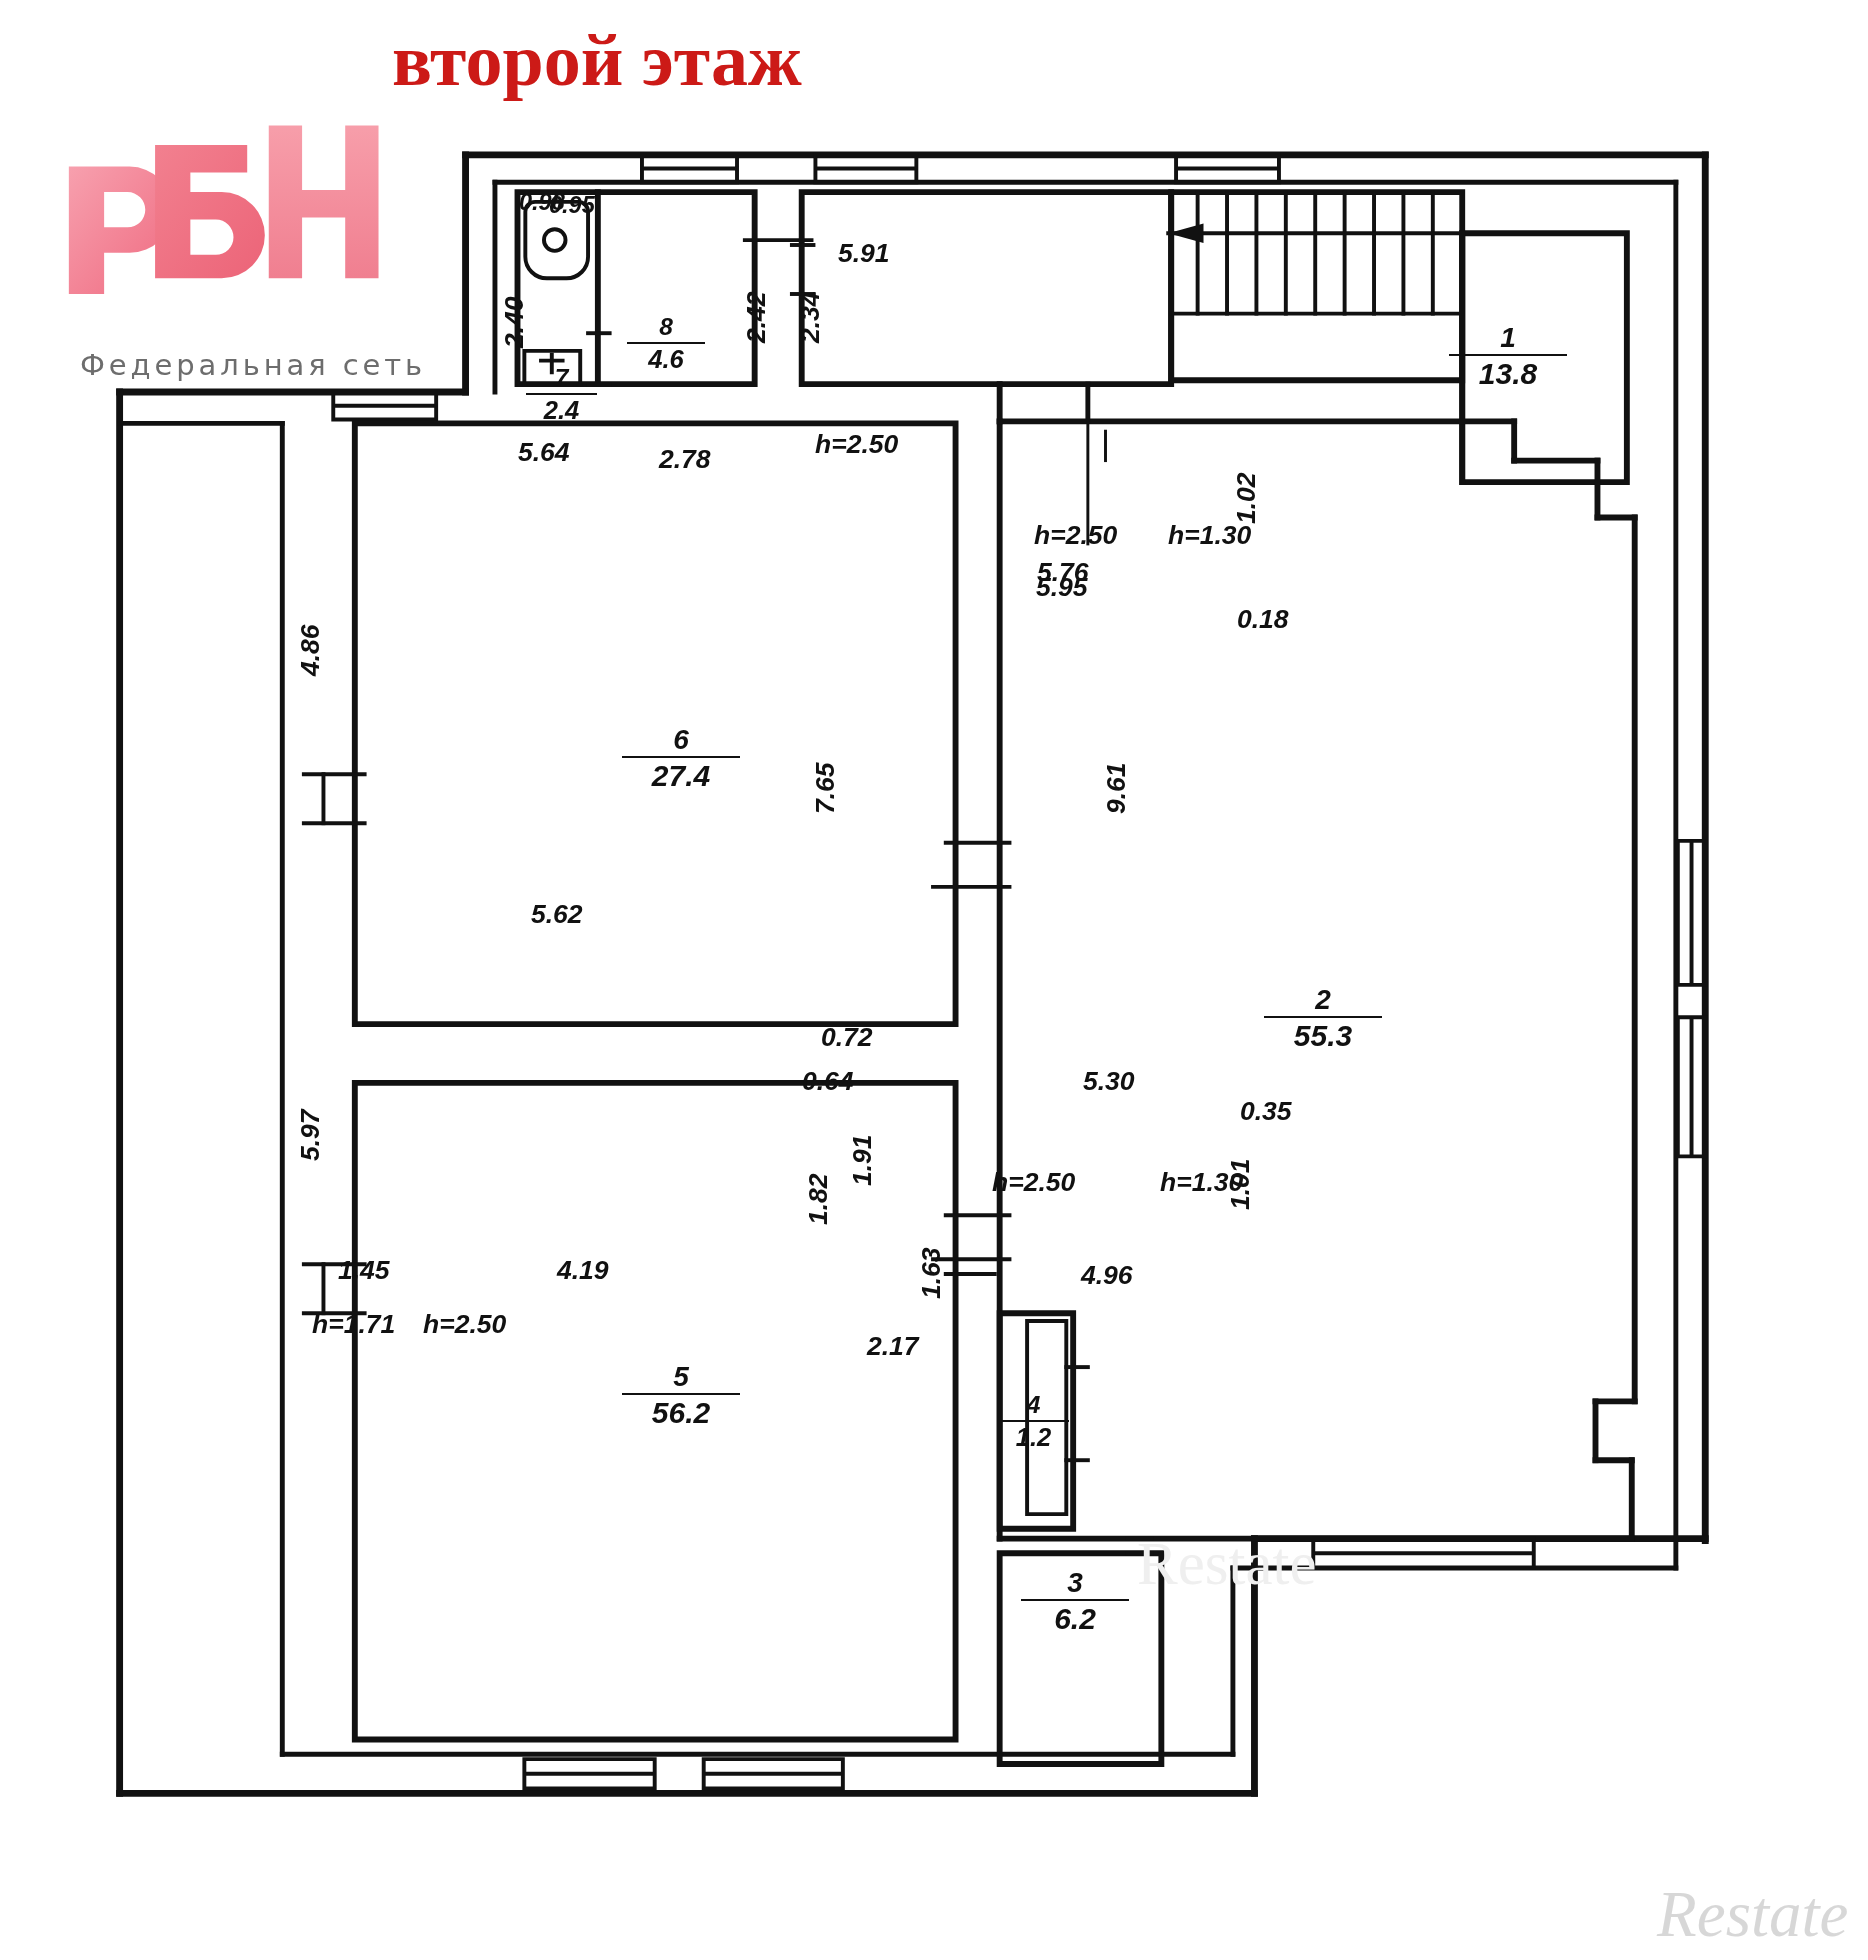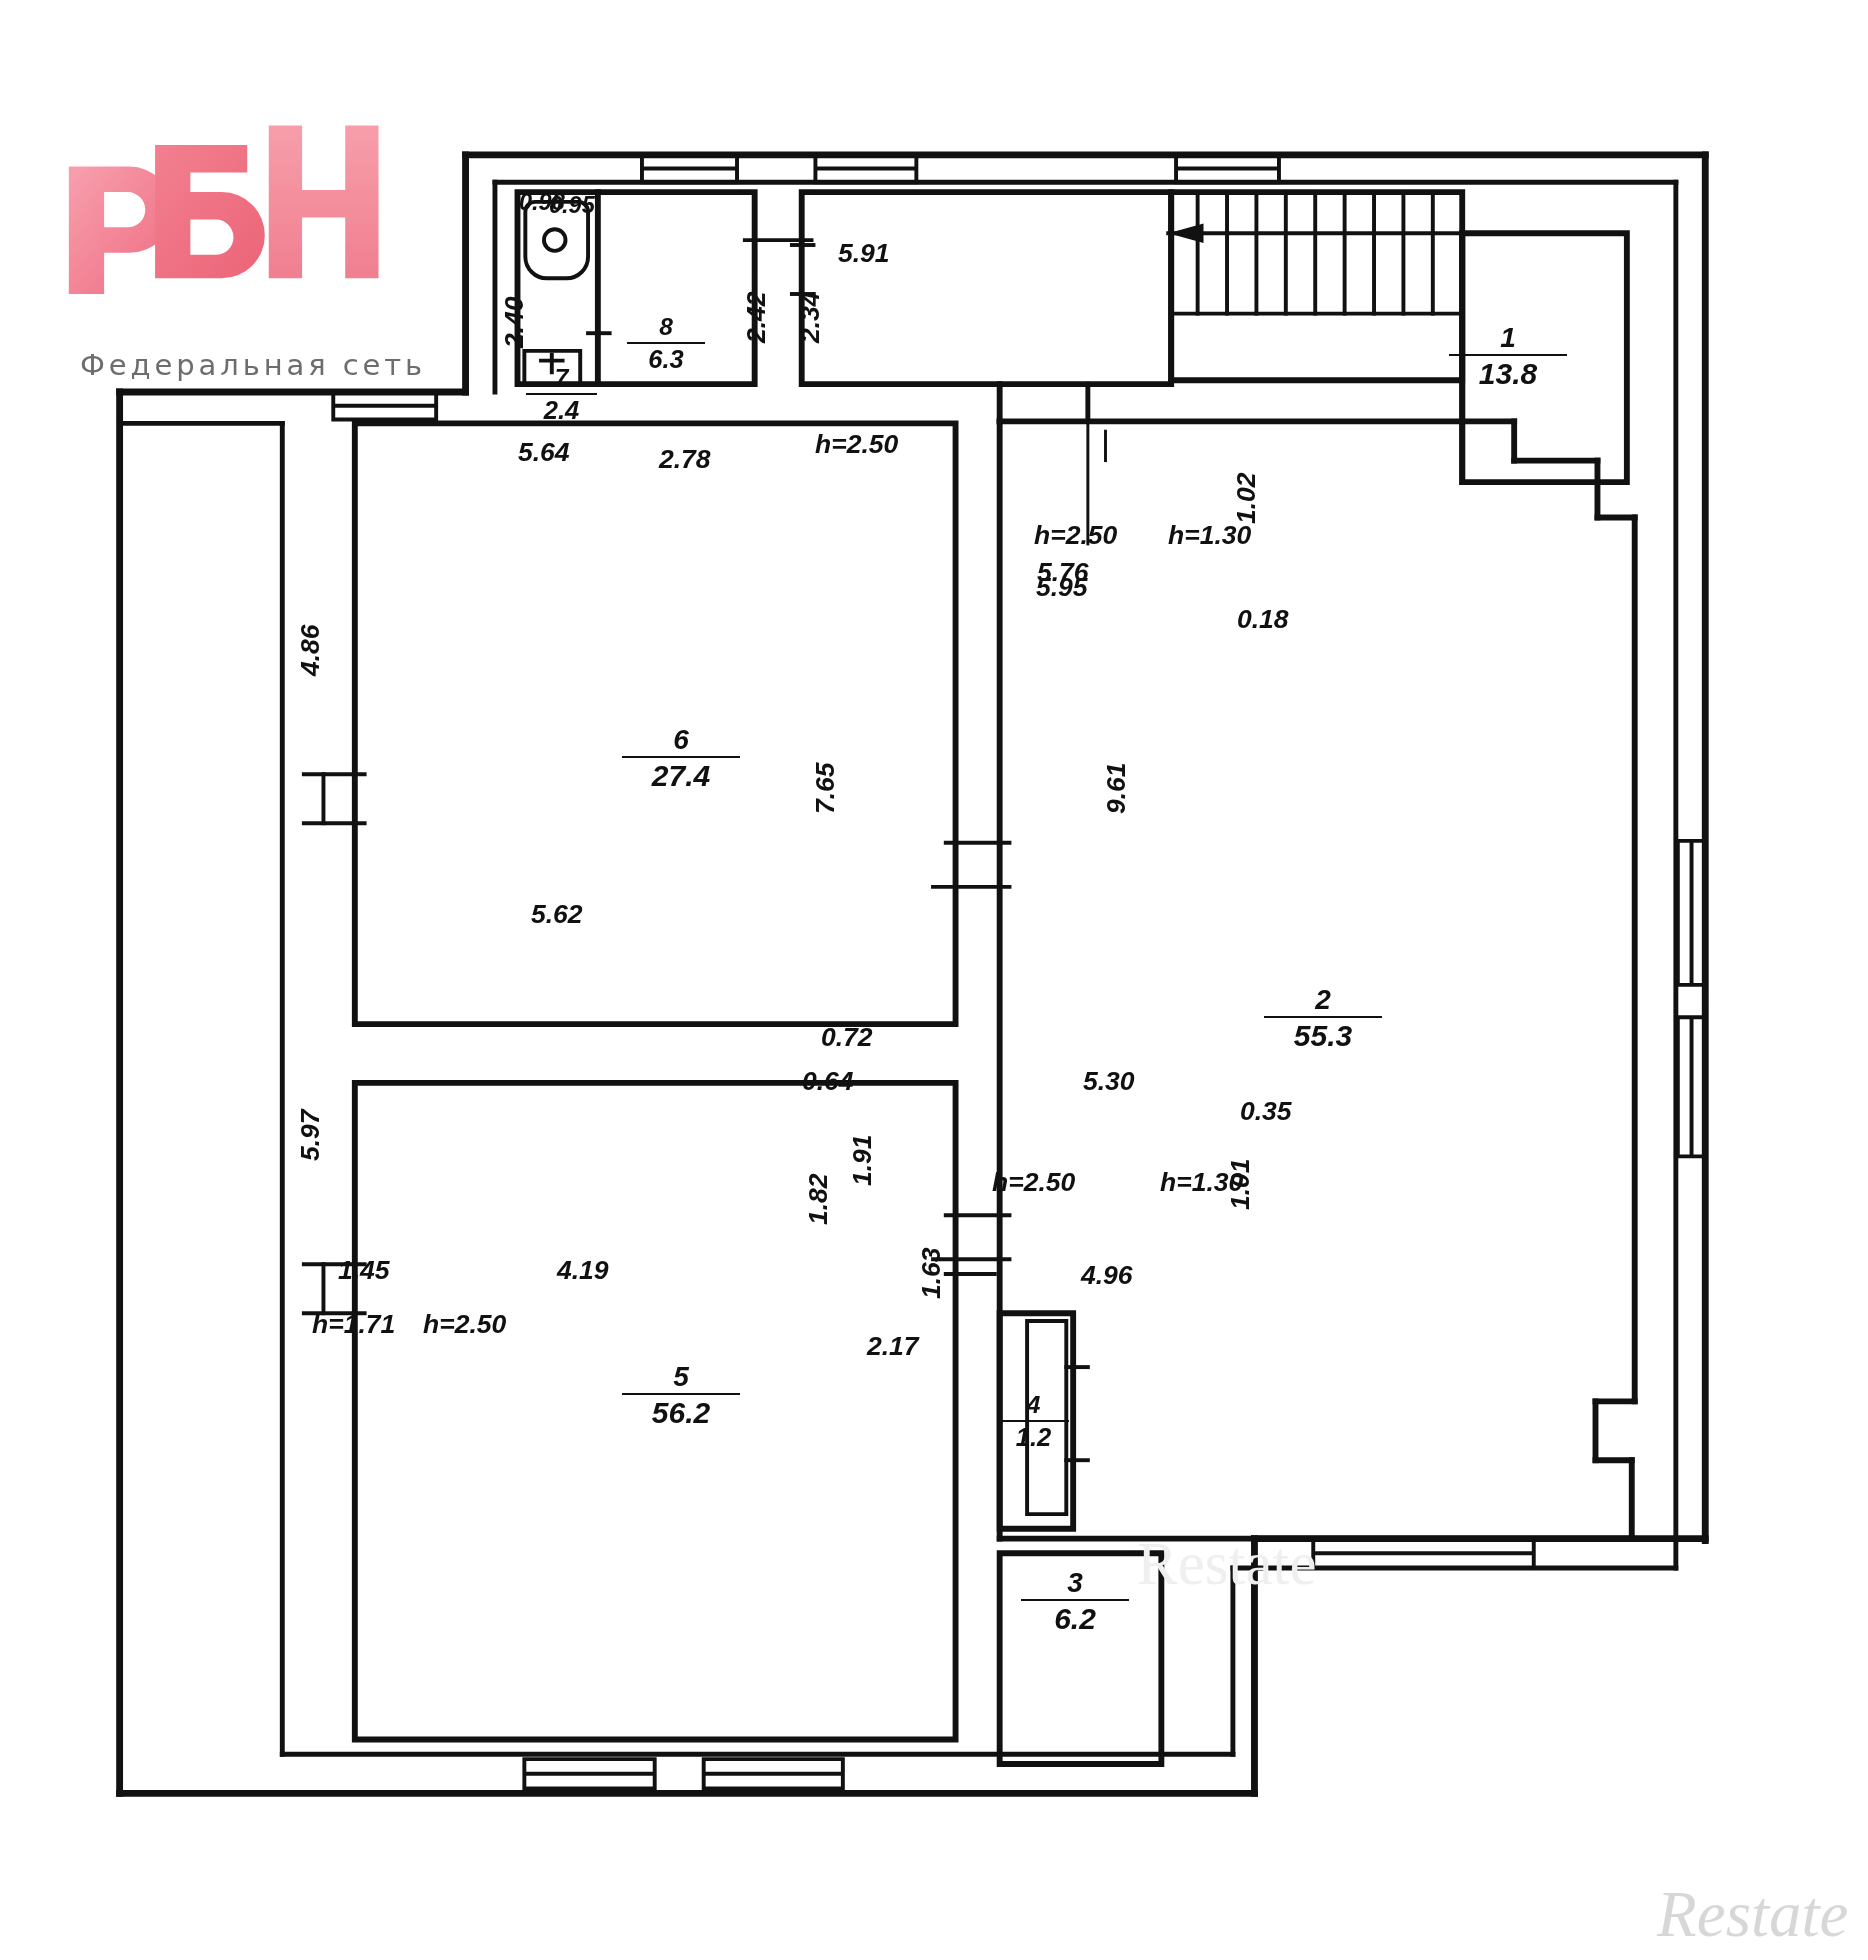--- a/index.html
+++ b/index.html
@@ -129,20 +129,21 @@
 
       <path d="M8 70 h62 a44 44 0 0 1 0 88 h-26 v44 h-36 z M44 96 v36 h24 a18 18 0 0 0 0 -36 z" fill="url(#gP)"></path>
 
       <path d="M96 48 h94 v28 h-58 v20 h32 a44 44 0 0 1 0 88 h-68 z M132 124 v36 h26 a18 18 0 0 0 0 -36 z" fill="url(#gB)"></path>
 
       <path d="M212 28 h34 v66 h44 v-66 h34 v156 h-34 v-62 h-44 v62 h-34 z" fill="url(#gN)"></path>
     </svg>
   </div>
   <div id="brand-tagline">Федеральная сеть</div>
 
+  <div id="page-title">второй этаж</div>
 
   <div id="plan">
     <svg width="1868" height="1960" viewBox="0 0 1906 2000" xmlns="http://www.w3.org/2000/svg">
       <g fill="none" stroke="#111" stroke-width="7" stroke-linecap="square">
 
         <path d="M475 158 H1740"></path>
 
         <path d="M1740 158 V1572"></path>
 
         <path d="M475 158 V400"></path>
@@ -333,21 +334,21 @@
     <span class="area">27.4</span>
   </div>
 
   <div class="room tiny" style="left:526px; top:365px; width:71px;">
     <span class="num">7</span>
     <span class="area">2.4</span>
   </div>
 
   <div class="room tiny" style="left:627px; top:314px; width:78px;">
     <span class="num">8</span>
-    <span class="area">6.3</span>
+    <span class="area">4.6</span>
   </div>
 
   <div class="lbl small" style="left:519px; top:191px;">0.98</div>
   <div class="lbl small" style="left:549px; top:194px;font-style:italic;">0.95</div>
 
   <div class="lbl rot" style="left: 527px; top: 348px; transform: rotate(-90deg) translateY(-26.5px);">2.40</div>
 
   <div class="lbl" style="left:659px; top:446px;">2.78</div>
 
   <div class="lbl rot" style="left: 769px; top: 343px; transform: rotate(-90deg) translateY(-26.5px);">2.42</div>

